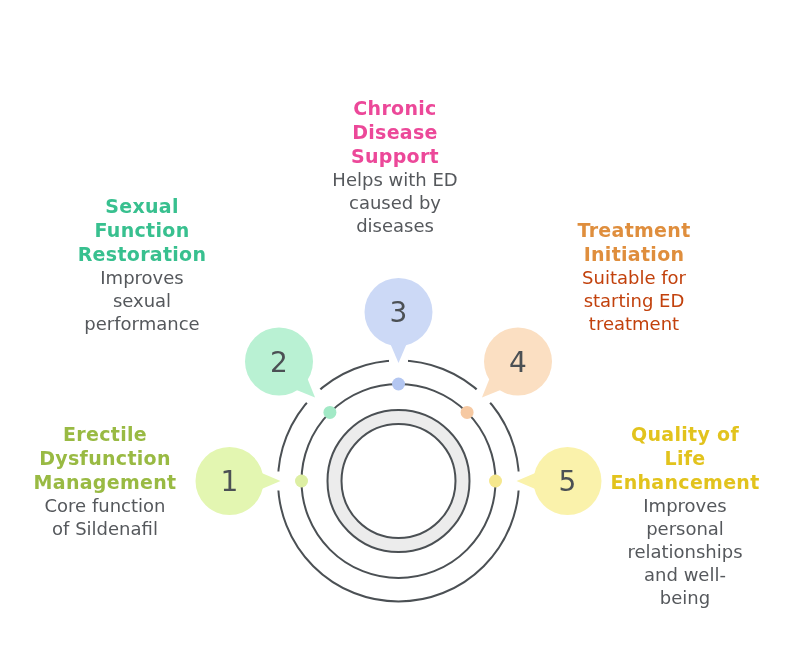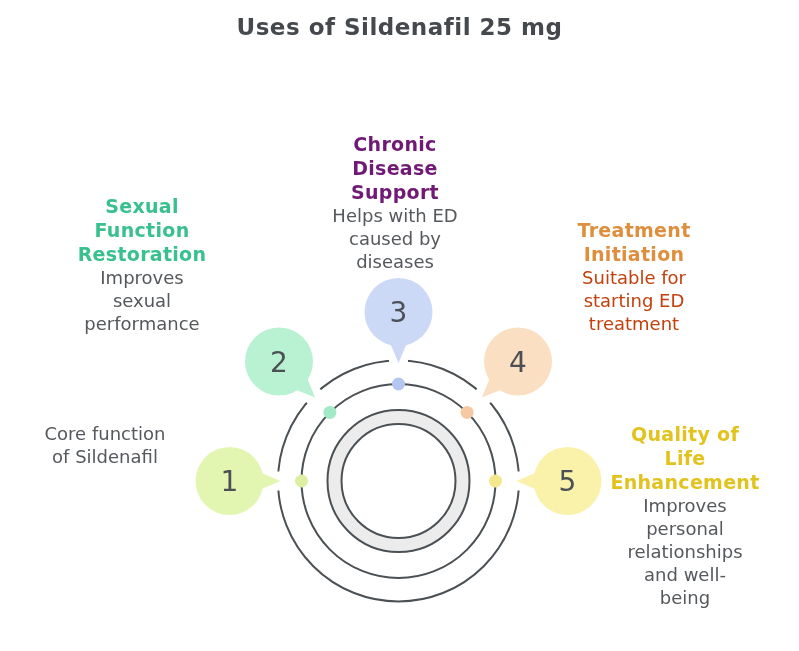--- a/index.html
+++ b/index.html
@@ -56,21 +56,20 @@
   .pos-item2 { left: 42px;  top: 194px; }
   .pos-item3 { left: 295px; top: 96px;  }
   .pos-item4 { left: 534px; top: 218px; }
   .pos-item5 { left: 585px; top: 422px; }
 </style>
 </head>
 <body>
 
 <div class="canvas">
 
-  <h1 class="page-title" style="color: rgb(69, 73, 77);">Uses of Sildenafil 25 mg</h1>
 
   <svg class="diagram-svg" width="799" height="651" viewBox="0 0 799 651">
 
     <g>
       <circle cx="398.5" cy="481" r="120.5" fill="none" stroke-width="2" style="stroke: rgb(75, 80, 84);"></circle>
       <circle cx="398.5" cy="481" r="97" fill="none" stroke-width="2" style="stroke: rgb(75, 80, 84);"></circle>
       <circle cx="398.5" cy="481" r="64" fill="none" stroke-width="13" style="stroke: rgb(236, 236, 236);"></circle>
       <circle cx="398.5" cy="481" r="71" fill="none" stroke-width="2" style="stroke: rgb(75, 80, 84);"></circle>
       <circle cx="398.5" cy="481" r="57" fill="none" stroke-width="2" style="stroke: rgb(75, 80, 84);"></circle>
     </g>
@@ -110,35 +109,38 @@
     <g>
       <rect x="389" y="357" width="19" height="7" transform="rotate(90 398.5 481)" style="fill: rgb(255, 255, 255);"></rect>
       <path d="M387 336 L398.5 363 L410 336 Z" transform="rotate(90 398.5 481)" style="fill: rgb(250, 242, 171);"></path>
       <circle cx="398.5" cy="384" r="6.5" transform="rotate(90 398.5 481)" style="fill: rgb(245, 231, 141);"></circle>
       <circle cx="567.5" cy="481" r="34" style="fill: rgb(250, 242, 171);"></circle>
       <text class="bubble-number" x="567.5" y="491" text-anchor="middle" style="fill: rgb(75, 80, 84);">5</text>
     </g>
   </svg>
 
   <div class="label-block pos-item1">
+    <div class="label-heading" style="color: rgb(153, 186, 67);">Erectile
+Dysfunction
+Management</div>
     <div class="label-desc" style="color: rgb(85, 88, 92);">Core function
 of Sildenafil</div>
   </div>
 
   <div class="label-block pos-item2">
     <div class="label-heading" style="color: rgb(56, 192, 143);">Sexual
 Function
 Restoration</div>
     <div class="label-desc" style="color: rgb(85, 88, 92);">Improves
 sexual
 performance</div>
   </div>
 
   <div class="label-block pos-item3">
-    <div class="label-heading" style="color: #701a75; margin-top: 36px;">Chronic
+    <div class="label-heading" style="color: #ec4899;">Chronic
 Disease
 Support</div>
     <div class="label-desc" style="color: rgb(85, 88, 92);">Helps with ED
 caused by
 diseases</div>
   </div>
 
   <div class="label-block pos-item4">
     <div class="label-heading" style="color: rgb(223, 142, 61);">Treatment
 Initiation</div>

